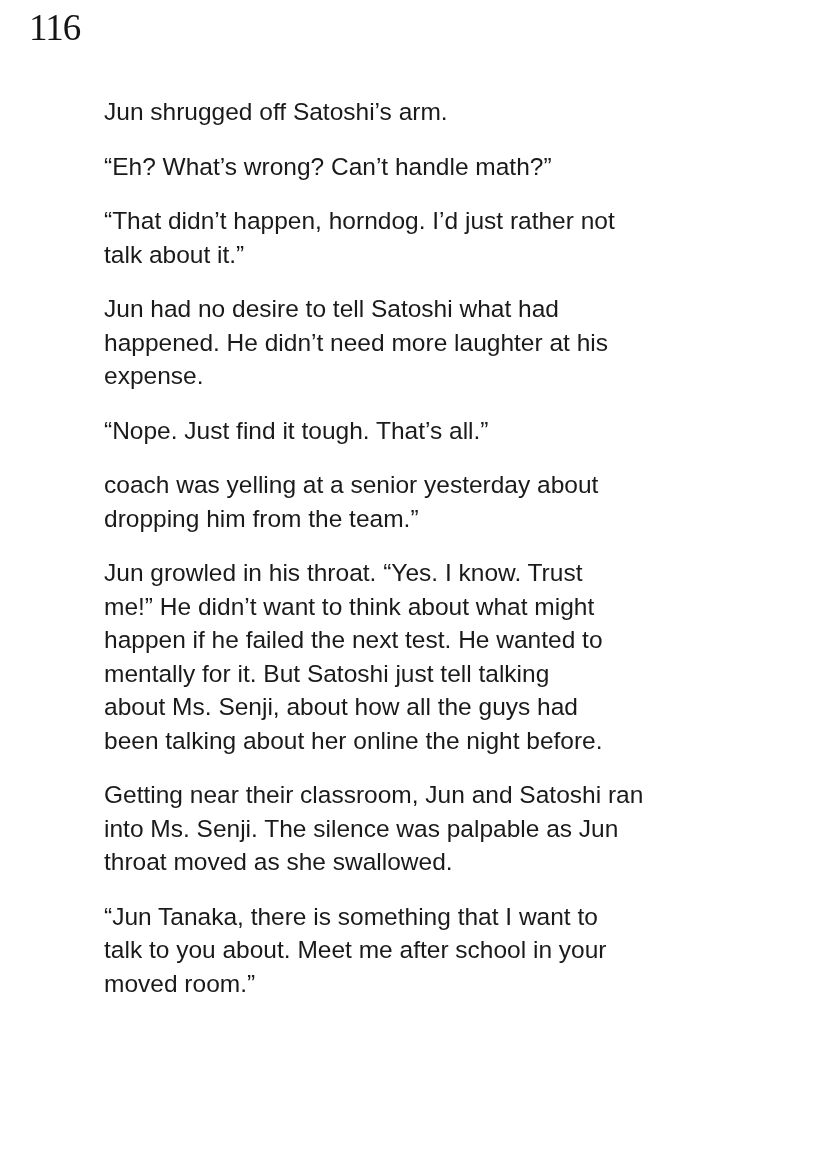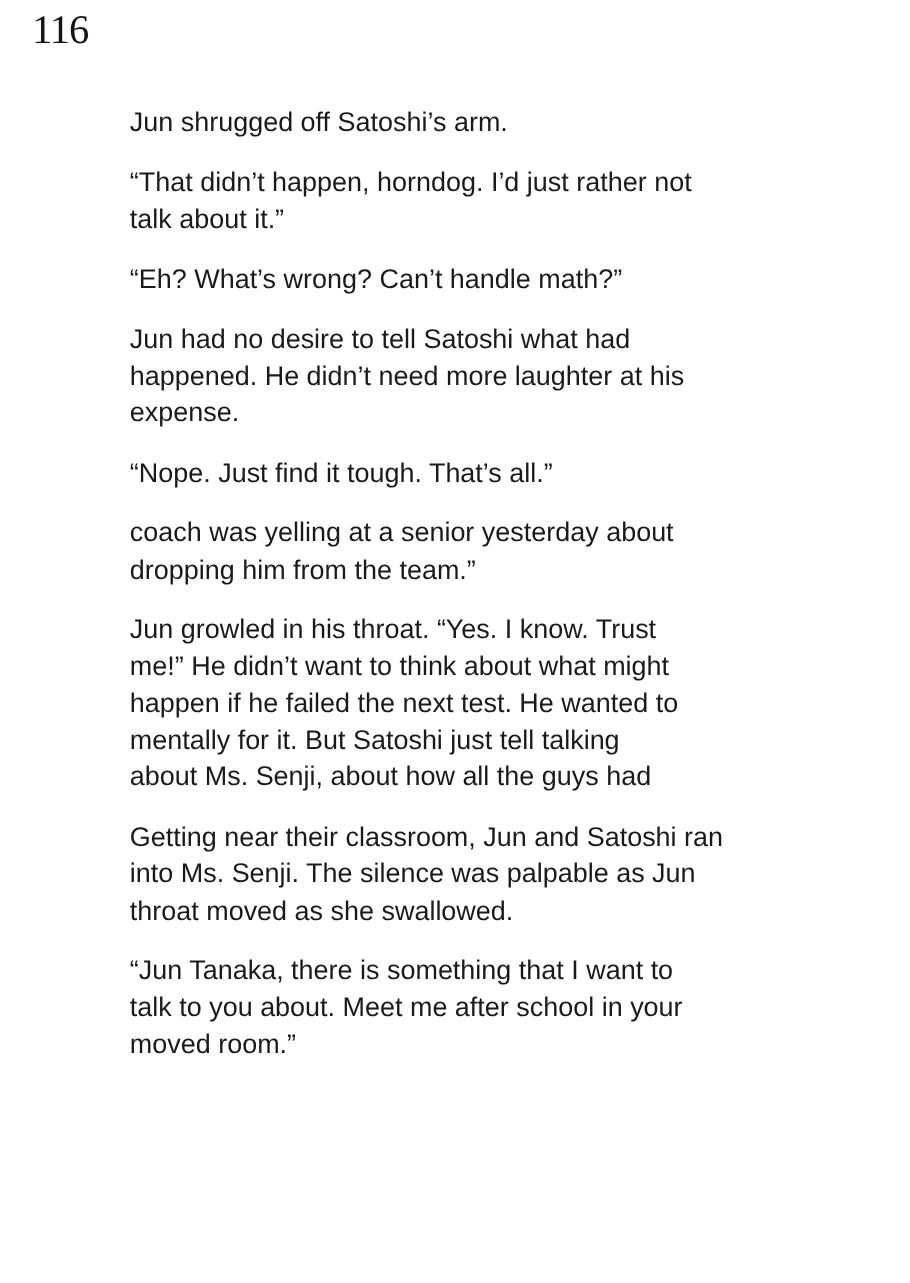--- a/index.html
+++ b/index.html
@@ -28,21 +28,21 @@
   .body-text {
     position: absolute;
     left: 100px;
     top: 95px;
     width: 650px;
     font-size: 24.5px;
     line-height: 33.5px;
     color: #1a1a1a;
   }
   .paragraph {
-    margin: 0 0 21px 18px;
+    margin: 0 0 21px 4px;
     padding: 0;
   }
   .line {
     display: block;
     white-space: nowrap;
   }
 </style>
 </head>
 <body>
 
@@ -50,26 +50,26 @@
 
   <div class="page-number">116</div>
 
   <div class="body-text">
 
     <p class="paragraph">
       <span class="line">Jun shrugged off Satoshi’s arm.</span>
     </p>
 
     <p class="paragraph">
-      <span class="line">“That didn’t happen, horndog. I’d just rather not</span>
-      <span class="line">talk about it.”</span>
+      <span class="line">“Eh? What’s wrong? Can’t handle math?”</span>
     </p>
 
     <p class="paragraph">
-      <span class="line">“Eh? What’s wrong? Can’t handle math?”</span>
+      <span class="line">“That didn’t happen, horndog. I’d just rather not</span>
+      <span class="line">talk about it.”</span>
     </p>
 
     <p class="paragraph">
       <span class="line">Jun had no desire to tell Satoshi what had</span>
       <span class="line">happened. He didn’t need more laughter at his</span>
       <span class="line">expense.</span>
     </p>
 
     <p class="paragraph">
       <span class="line">“Nope. Just find it tough. That’s all.”</span>
@@ -79,20 +79,21 @@
       <span class="line">coach was yelling at a senior yesterday about</span>
       <span class="line">dropping him from the team.”</span>
     </p>
 
     <p class="paragraph">
       <span class="line">Jun growled in his throat. “Yes. I know. Trust</span>
       <span class="line">me!” He didn’t want to think about what might</span>
       <span class="line">happen if he failed the next test. He wanted to</span>
       <span class="line">mentally for it. But Satoshi just tell talking</span>
       <span class="line">about Ms. Senji, about how all the guys had</span>
+      <span class="line">been talking about her online the night before.</span>
     </p>
 
     <p class="paragraph">
       <span class="line">Getting near their classroom, Jun and Satoshi ran</span>
       <span class="line">into Ms. Senji. The silence was palpable as Jun</span>
       <span class="line">throat moved as she swallowed.</span>
     </p>
 
     <p class="paragraph">
       <span class="line">“Jun Tanaka, there is something that I want to</span>

